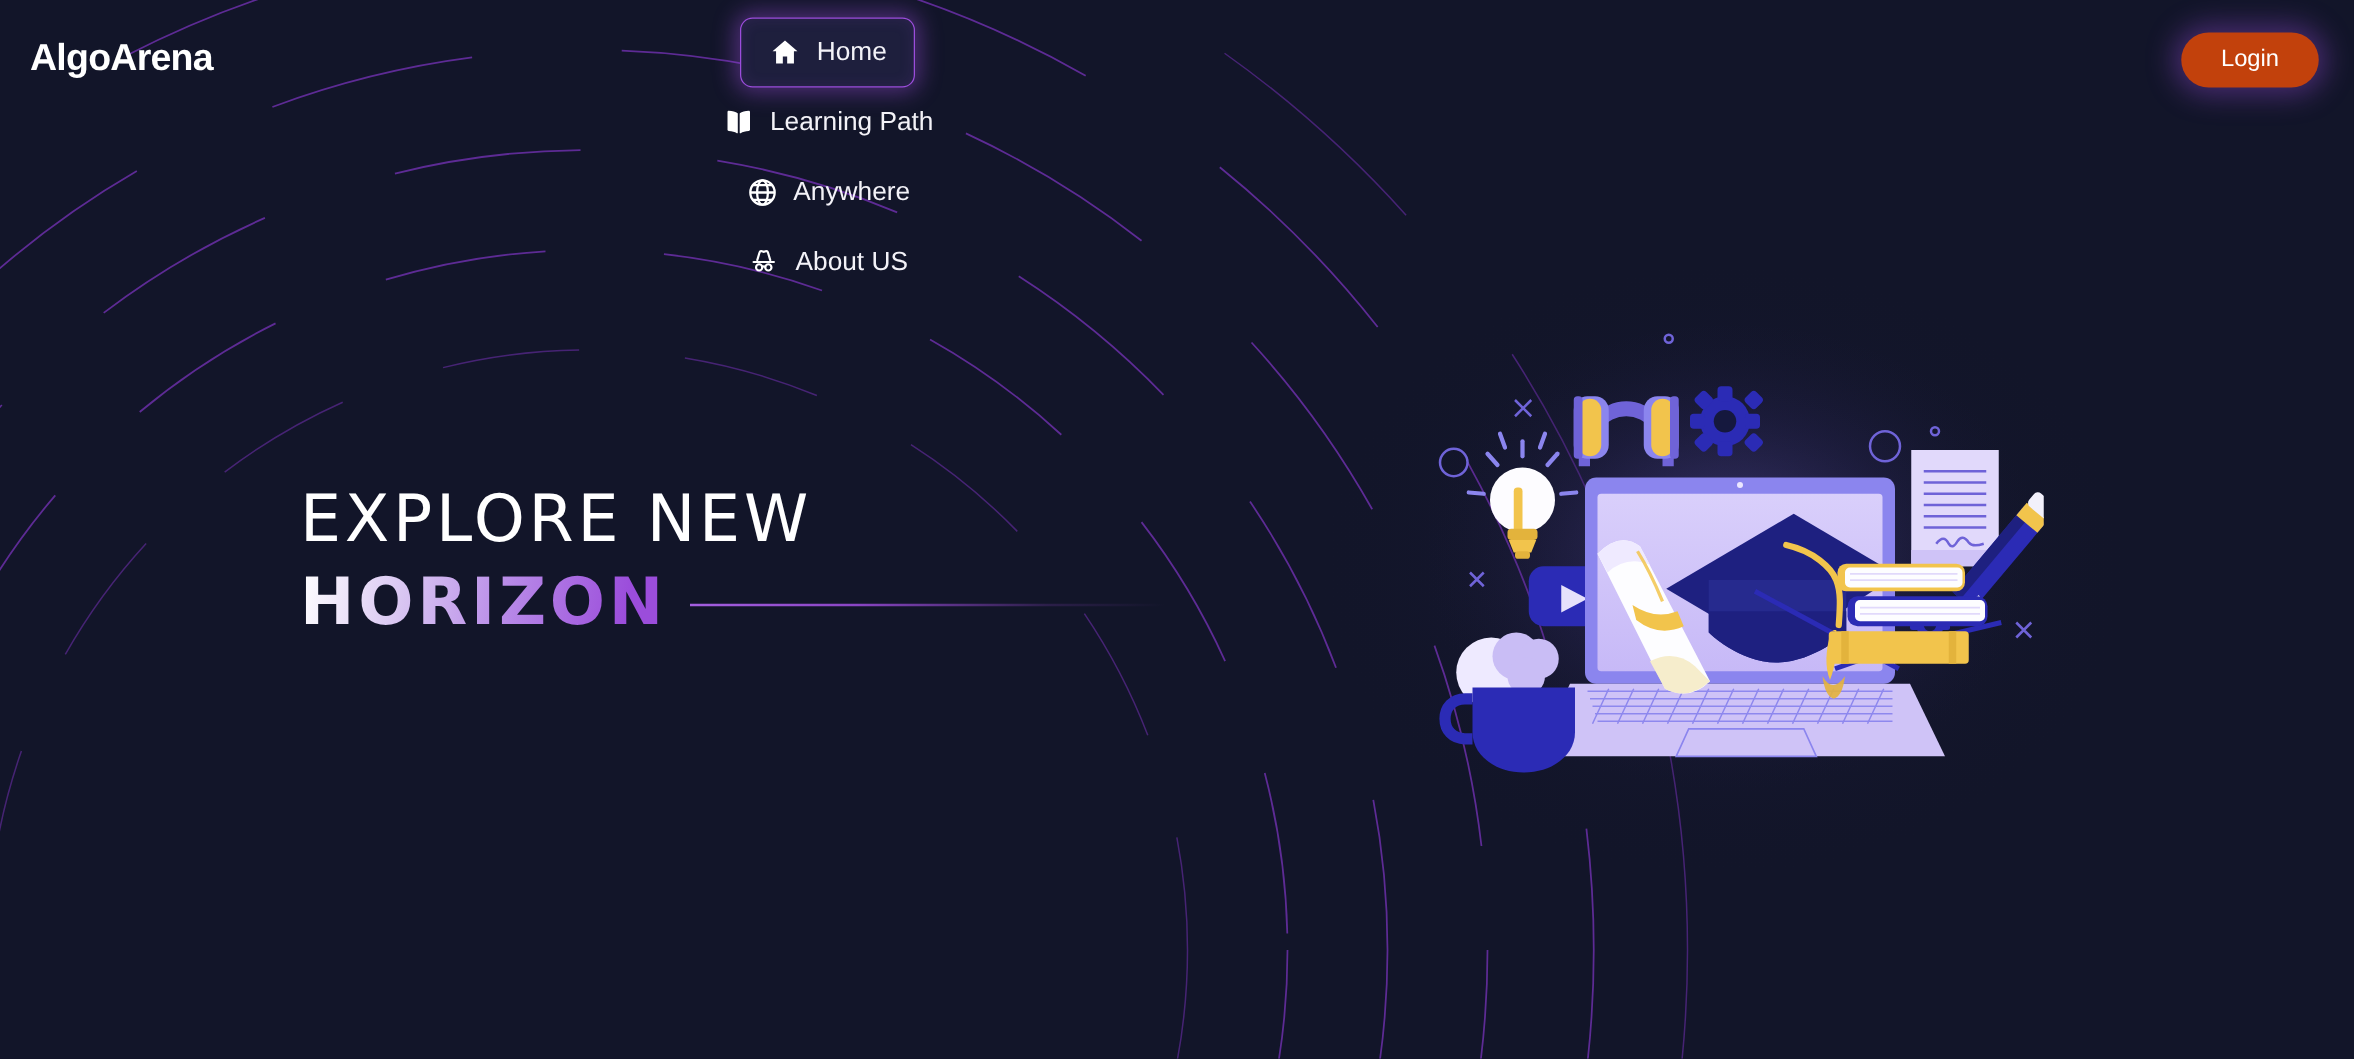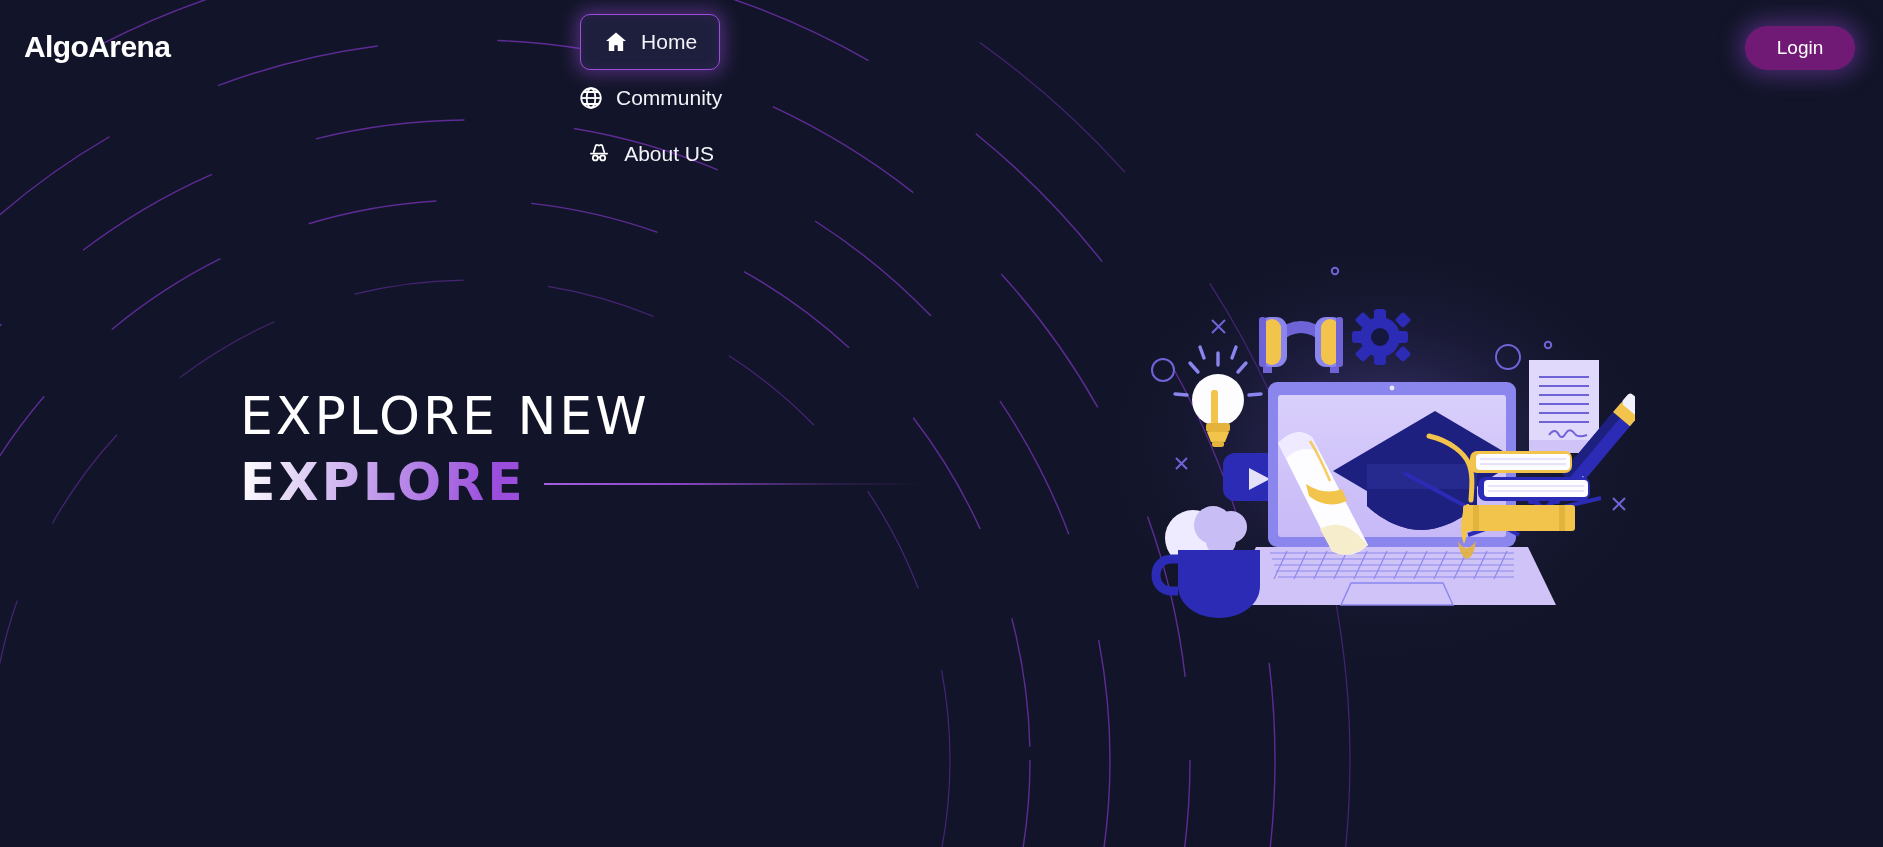--- a/index.html
+++ b/index.html
@@ -44,21 +44,21 @@
     background:#1e1f3d;
     border:1.5px solid #9b4ddb;
     box-shadow:0 0 18px 4px rgba(155,77,219,0.45), inset 0 0 12px rgba(155,77,219,0.12);
   }
   .nav-gap { width:44px; }
   .nav-icon { width:26px; height:26px; display:block; flex:0 0 auto; }
 
   #login-btn {
     position:absolute; right:28px; top:26px;
     width:110px; height:44px; border-radius:22px;
-    background:#701a75; color:#ffffff;
+    background:#c2410c; color:#ffffff;
     font-size:19px; border:none; cursor:pointer;
     box-shadow:0 0 22px 6px rgba(155,77,219,0.40);
     font-family:"Liberation Sans", sans-serif;
   }
 
   
   #hero {
     position:absolute; left:240px; top:390px; z-index:10;
   }
   #hero-line1 {
@@ -120,31 +120,38 @@
 
       <div class="nav-item active">
         <svg class="nav-icon" viewBox="0 0 24 24" fill="#ffffff">
           <path d="M12 3.2 2.8 11h2.6v9.2h5.0v-5.3h3.2v5.3h5.0V11h2.6L12 3.2z"></path>
         </svg>
         <span>Home</span>
       </div>
 
       <div class="nav-gap"></div>
 
+      <div class="nav-item">
+        <svg class="nav-icon" viewBox="0 0 24 24" fill="#ffffff">
+          <path d="M11.3 5.2C9.6 4.0 7.4 3.4 4.6 3.3c-.5 0-.9.4-.9.9v13.2c0 .5.4.9.9.9 2.5.1 4.5.6 6.0 1.6.3.2.7 0 .7-.4V5.6c0-.15-.07-.3-.2-.4z"></path>
+          <path d="M12.7 5.2c1.7-1.2 3.9-1.8 6.7-1.9.5 0 .9.4.9.9v13.2c0 .5-.4.9-.9.9-2.5.1-4.5.6-6.0 1.6-.3.2-.7 0-.7-.4V5.6c0-.15.07-.3.2-.4z"></path>
+        </svg>
+        <span>Learning Path</span>
+      </div>
 
       <div class="nav-gap"></div>
 
       <div class="nav-item">
         <svg class="nav-icon" viewBox="0 0 24 24" fill="none" stroke="#ffffff" stroke-width="1.7">
           <circle cx="12" cy="12" r="9"></circle>
           <ellipse cx="12" cy="12" rx="4" ry="9"></ellipse>
           <line x1="3" y1="12" x2="21" y2="12"></line>
           <path d="M4.6 6.5h14.8M4.6 17.5h14.8"></path>
         </svg>
-        <span>Community</span>
+        <span>Anywhere</span>
       </div>
 
       <div class="nav-gap"></div>
 
       <div class="nav-item">
         <svg class="nav-icon" viewBox="0 0 24 24" fill="none" stroke="#ffffff" stroke-width="1.6" stroke-linecap="round">
           <path d="M7.2 10.2 8.9 4.6c.25-.8 1.0-1.2 1.75-.95L12 4.15l1.35-.5c.75-.25 1.5.15 1.75.95l1.7 5.6"></path>
           <path d="M4.5 11.6h15"></path>
           <circle cx="8.6" cy="15.6" r="2.3"></circle>
           <circle cx="15.4" cy="15.6" r="2.3"></circle>
@@ -154,21 +161,21 @@
       </div>
 
     </nav>
 
     <button id="login-btn">Login</button>
   </div>
 
   <div id="hero">
     <div id="hero-line1">EXPLORE NEW</div>
     <div id="hero-row2">
-      <div id="hero-line2">EXPLORE</div>
+      <div id="hero-line2">HORIZON</div>
       <div id="hero-rule"></div>
     </div>
   </div>
 
   <svg id="illustration" viewBox="0 0 500 400">
     <defs>
       <radialGradient id="illGlow" cx="50%" cy="48%" r="52%">
         <stop offset="0%" stop-color="#6f63c9" stop-opacity="0.40"></stop>
         <stop offset="55%" stop-color="#352e6b" stop-opacity="0.18"></stop>
         <stop offset="100%" stop-color="#121529" stop-opacity="0"></stop>

